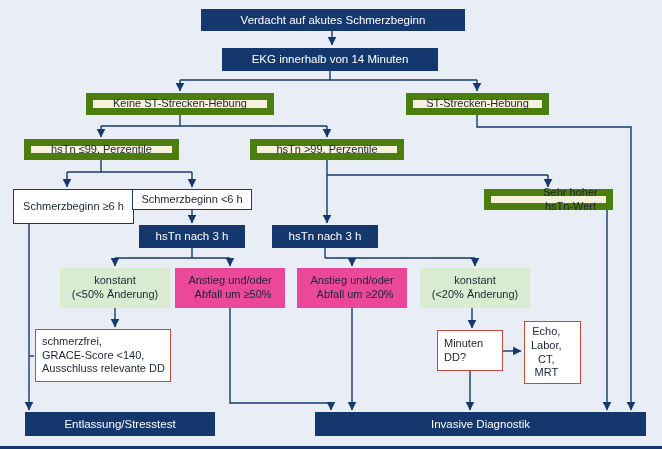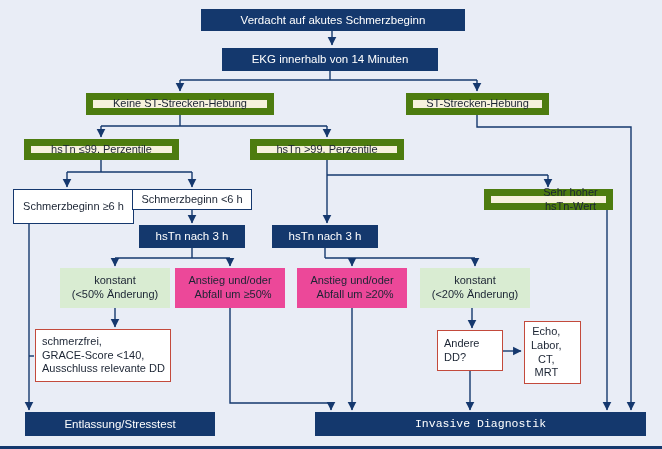--- a/index.html
+++ b/index.html
@@ -33,21 +33,21 @@
   #n-hstn3h-l{left:139px;top:225px;width:106px;height:23px;}
   #n-hstn3h-r{left:272px;top:225px;width:106px;height:23px;}
   #n-konstant50{left:60px;top:268px;width:110px;height:40px;}
   #n-anstieg50{left:175px;top:268px;width:110px;height:40px;}
   #n-anstieg20{left:297px;top:268px;width:110px;height:40px;}
   #n-konstant20{left:420px;top:268px;width:110px;height:40px;}
   #n-schmerzfrei{left:35px;top:329px;width:136px;height:53px;}
   #n-andere-dd{left:437px;top:330px;width:66px;height:41px;}
   #n-echo{left:524px;top:321px;width:57px;height:63px;text-align:center;}
   #n-entlassung{left:25px;top:412px;width:190px;height:24px;}
-  #n-invasiv{left:315px;top:412px;width:331px;height:24px;font-family:Liberation Mono, monospace;}
+  #n-invasiv{left:315px;top:412px;width:331px;height:24px;}
   #bottom-rule{position:absolute;left:0;top:446px;width:662px;height:3px;background:#14386d;}
   .edge{fill:none;stroke:#15386e;stroke-width:1.4;}
 </style>
 </head>
 <body>
 
 <div id="stage">
 
   <svg width="662" height="449">
     <defs>
@@ -107,21 +107,21 @@
 (&lt;50% Änderung)</div>
   <div class="node pink" id="n-anstieg50">Anstieg und/oder
 Abfall um ≥50%</div>
   <div class="node pink" id="n-anstieg20">Anstieg und/oder
 Abfall um ≥20%</div>
   <div class="node green" id="n-konstant20">konstant
 (&lt;20% Änderung)</div>
   <div class="node note" id="n-schmerzfrei">schmerzfrei,
 GRACE-Score &lt;140,
 Ausschluss relevante DD</div>
-  <div class="node note" id="n-andere-dd">Andere
+  <div class="node note" id="n-andere-dd">Minuten
 DD?</div>
   <div class="node note" id="n-echo">Echo,
 Labor,
 CT,
 MRT</div>
   <div class="node navy" id="n-entlassung">Entlassung/Stresstest</div>
   <div class="node navy" id="n-invasiv">Invasive Diagnostik</div>
 
   <div id="bottom-rule"></div>
 </div>

